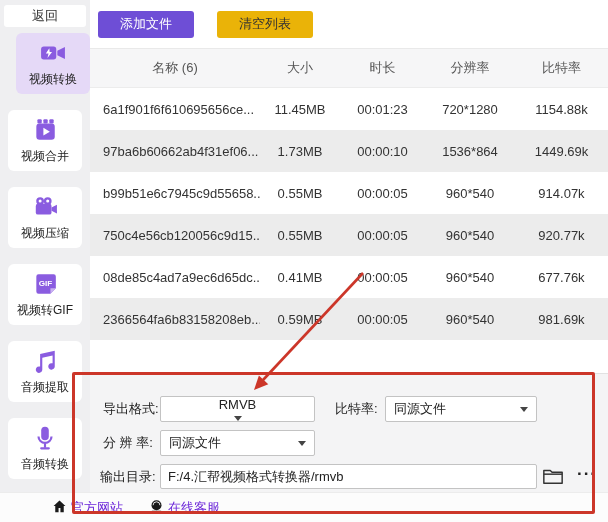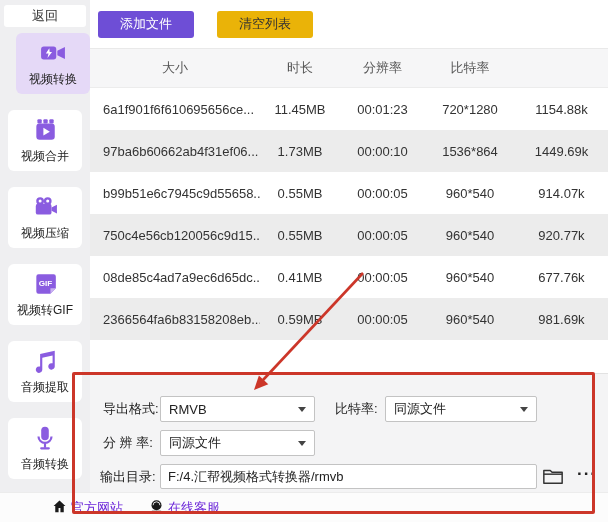--- a/index.html
+++ b/index.html
@@ -155,20 +155,21 @@
   </div>
 
   <div class="content">
 
     <div class="toolbar">
       <button class="btn purple b1">添加文件</button>
       <button class="btn gray b3">清空列表</button>
     </div>
 
     <div class="grid-row thead">
+      <div>名称 (6)</div>
       <div>大小</div>
       <div>时长</div>
       <div>分辨率</div>
       <div>比特率</div>
     </div>
 
     <div>
       <div class="grid-row trow">
         <div class="c-name">6a1f901f6f610695656ce...</div>
         <div>11.45MB</div>
@@ -208,21 +209,21 @@
         <div class="c-name">2366564fa6b83158208eb...</div>
         <div>0.59MB</div>
         <div>00:00:05</div>
         <div>960*540</div>
         <div>981.69k</div>
       </div>
     </div>
 
     <div class="panel">
       <span class="plabel" style="left:13px; top:22px;">导出格式:</span>
-      <div class="dd" style="left:70px; top:22px; width:155px;">
+      <div class="dd" style="left:70px; top:22px; width:155px;flex-direction:column;">
         <span class="val">RMVB</span>
         <span class="caret"></span>
       </div>
 
       <span class="plabel" style="left:245px; top:22px;">比特率:</span>
       <div class="dd" style="left:295px; top:22px; width:152px;">
         <span class="val">同源文件</span>
         <span class="caret"></span>
       </div>
 

